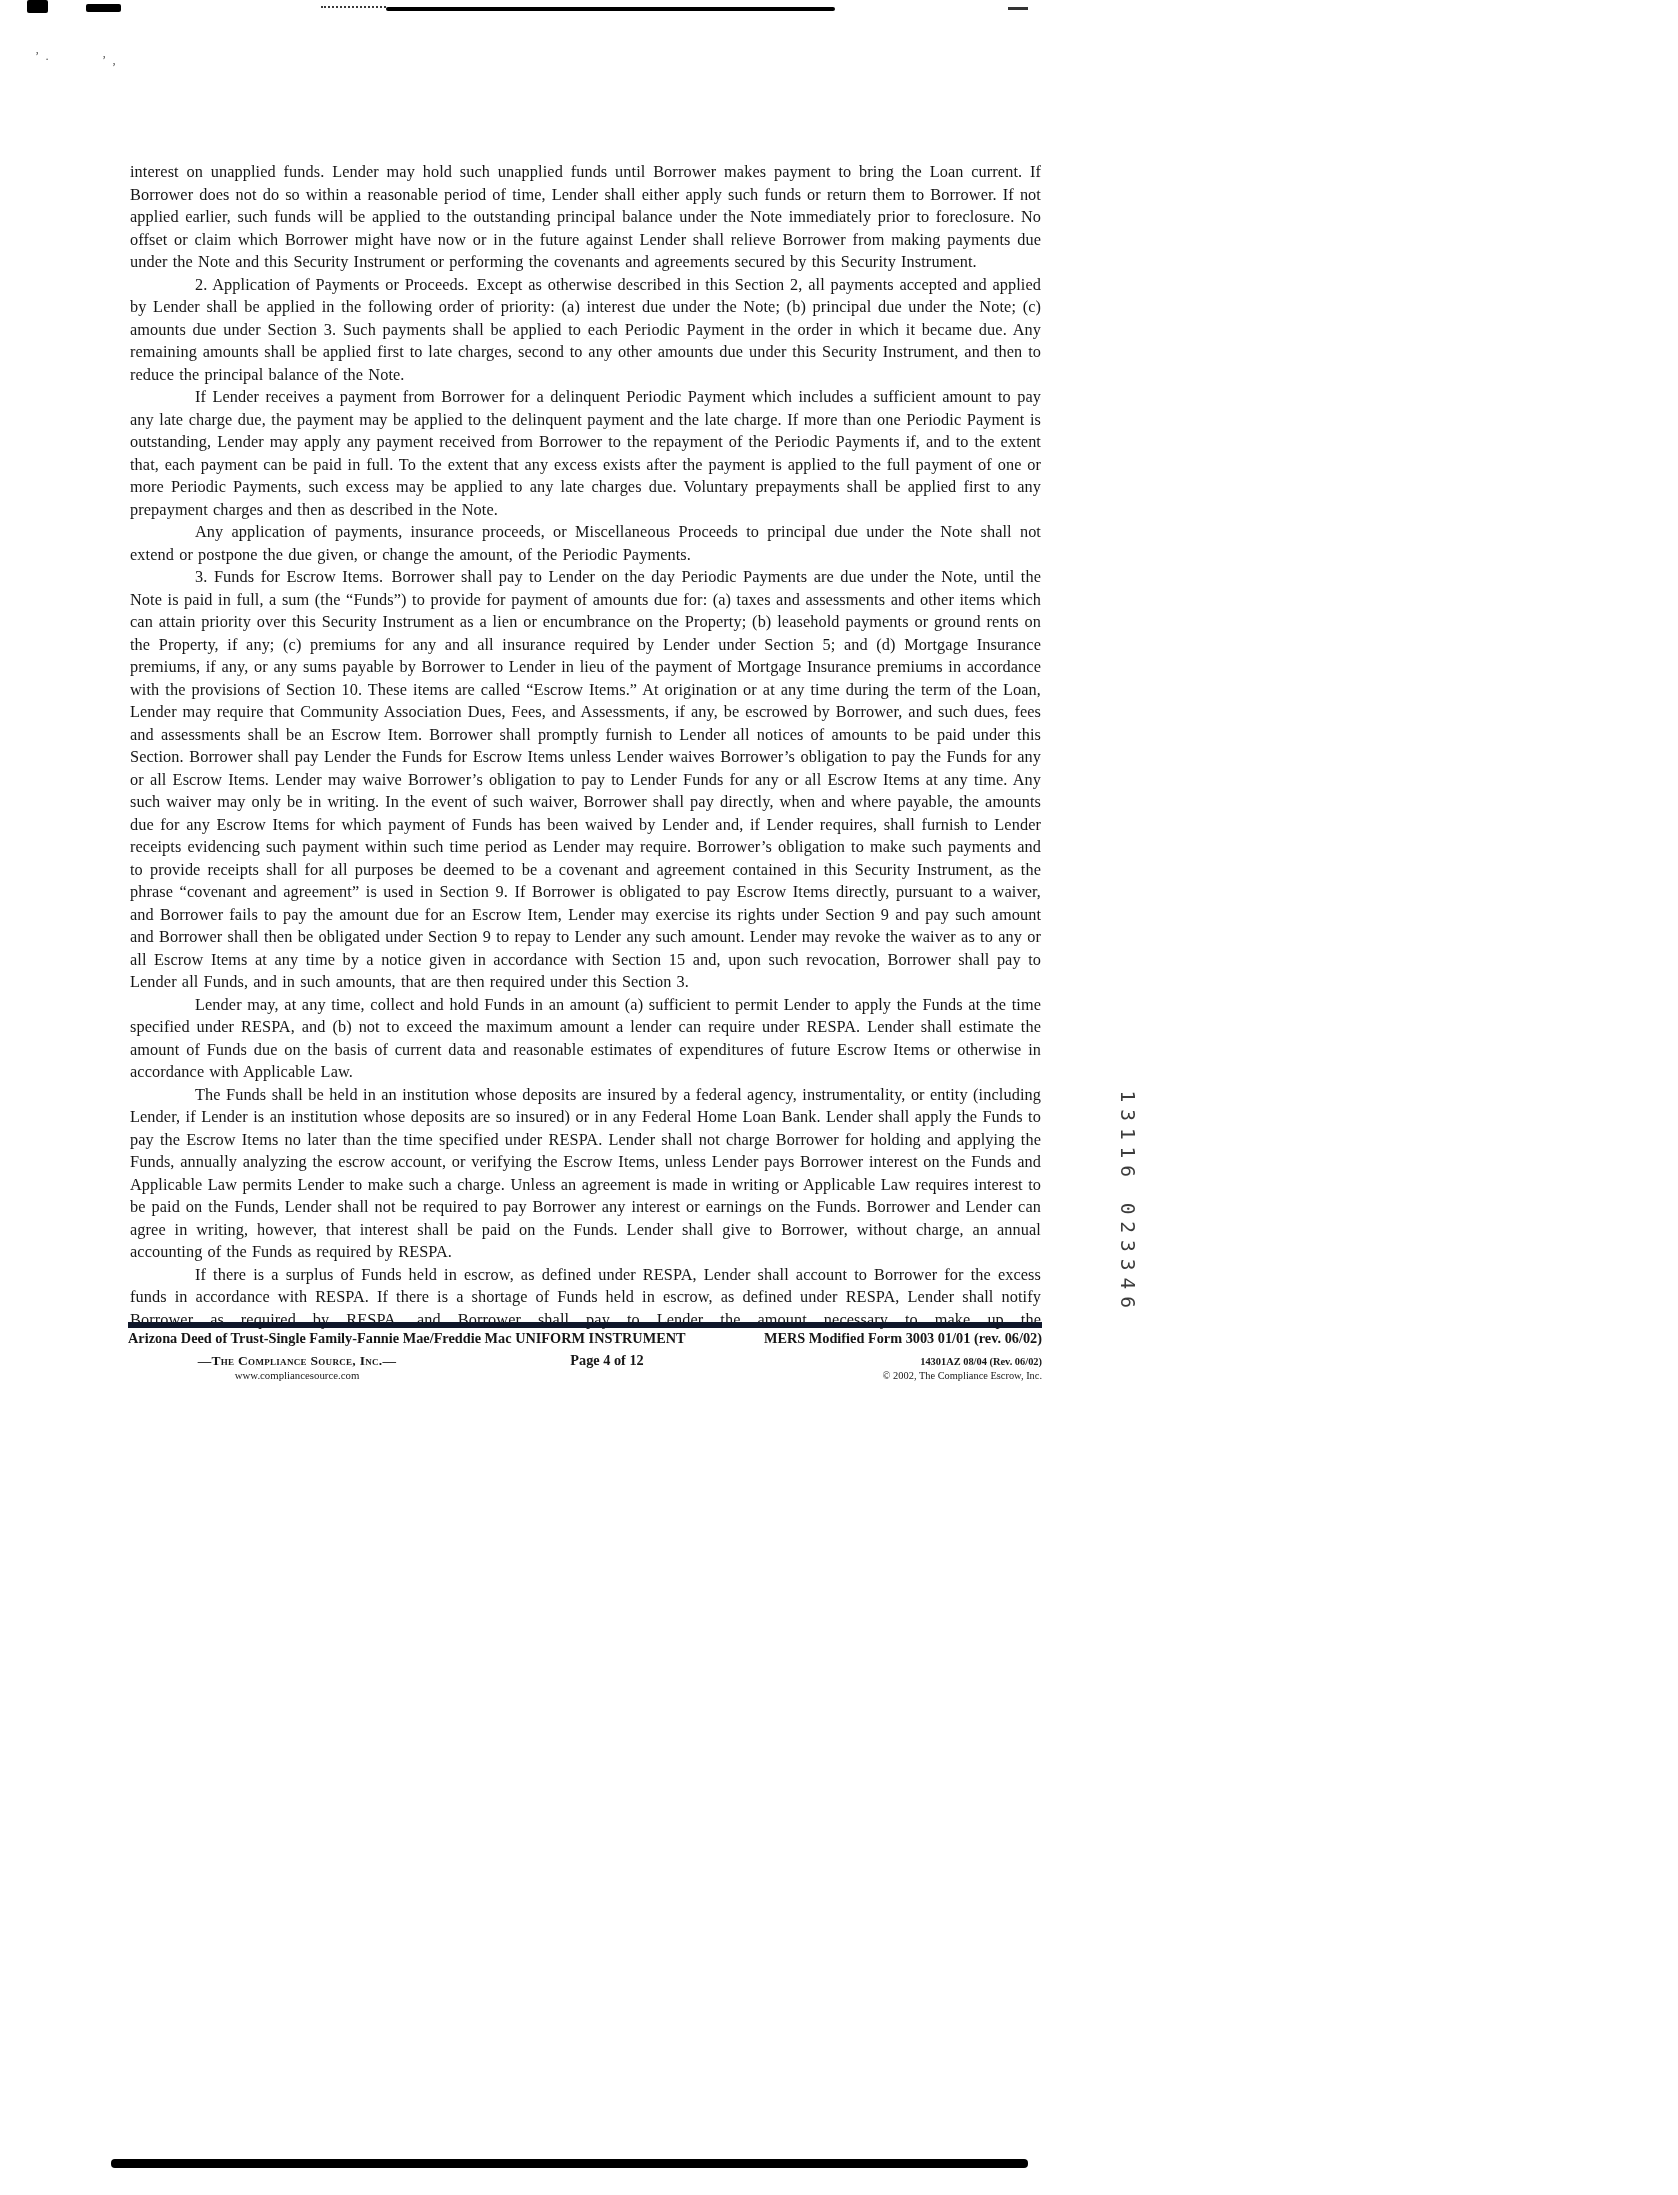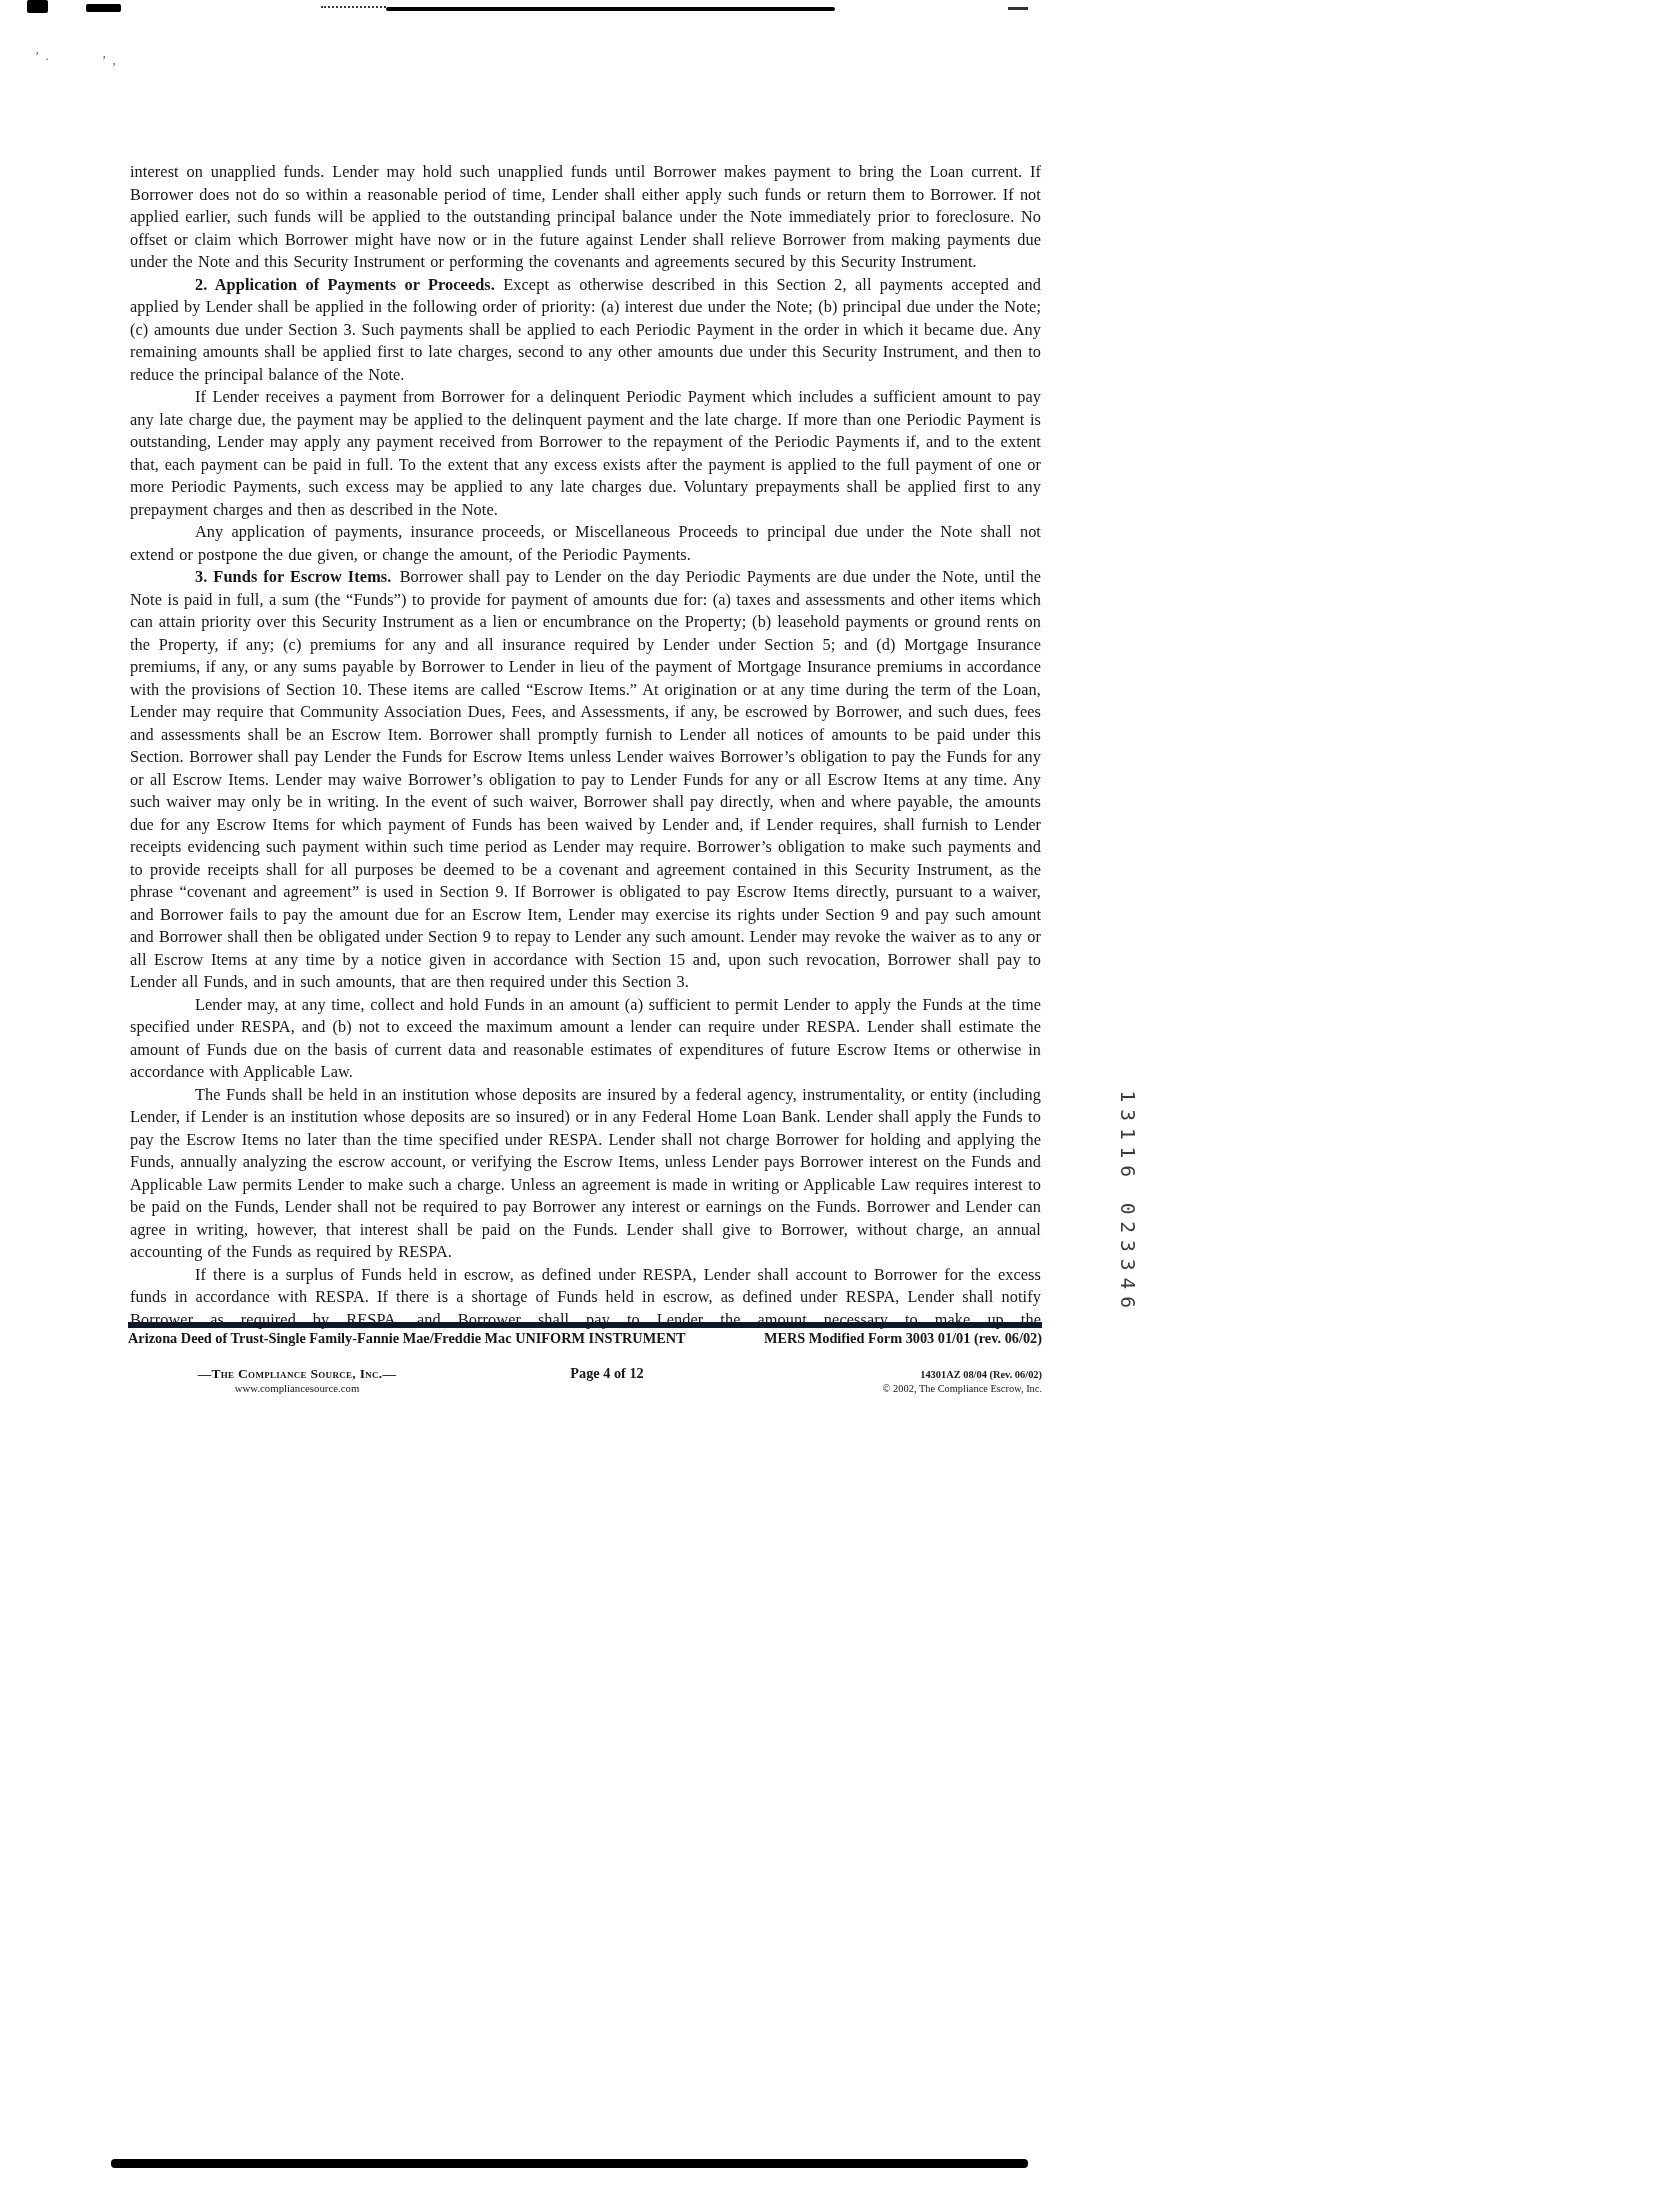--- a/index.html
+++ b/index.html
@@ -37,21 +37,21 @@
     width: 911px;
     font-size: 16.3px;
     line-height: 22.5px;
     text-align: justify;
     letter-spacing: 0.1px;
     word-spacing: 1px;
   }
   p.para { margin: 0; }
   p.para.indent { text-indent: 65px; }
   p.para.justify-last { text-align-last: justify; }
-  .plead { font-weight: bold; }
+  .plead { font-weight: normal; }
 
   
   .vertical-number {
     position: absolute;
     left: 1017px;
     top: 1189px;
     width: 220px;
     text-align: center;
     transform: rotate(90deg);
     font-family: "DejaVu Sans Mono", monospace;
@@ -66,21 +66,21 @@
     position: absolute;
     left: 128px;
     top: 1322px;
     width: 914px;
     border-top: 6px solid #0f172a;
     padding-top: 2px;
   }
   .f-row { display: flex; justify-content: space-between; align-items: baseline; }
   .f-title { font-weight: bold; font-size: 14.3px; white-space: nowrap; }
   .f-form  { font-weight: bold; font-size: 14.3px; white-space: nowrap; }
-  .f-row2 { margin-top: 18px; }
+  .f-row2 { margin-top: 5px; }
   .f-company {
     width: 338px; text-align: center;
     font-weight: bold; font-size: 13.5px;
     font-variant: small-caps; letter-spacing: 0.3px;
   }
   .f-page { flex: 1; text-align: center; font-weight: bold; font-size: 14.3px; }
   .f-code { width: 294px; text-align: right; font-weight: bold; font-size: 10.4px; }
   .f-url  { width: 338px; text-align: center; font-size: 10.8px; }
   .f-copy { width: 294px; text-align: right; font-size: 10.4px; }
   .f-num  { text-align: right; font-size: 14.7px; letter-spacing: 1px; margin-top: 2px; padding-right: 13.7px; }

